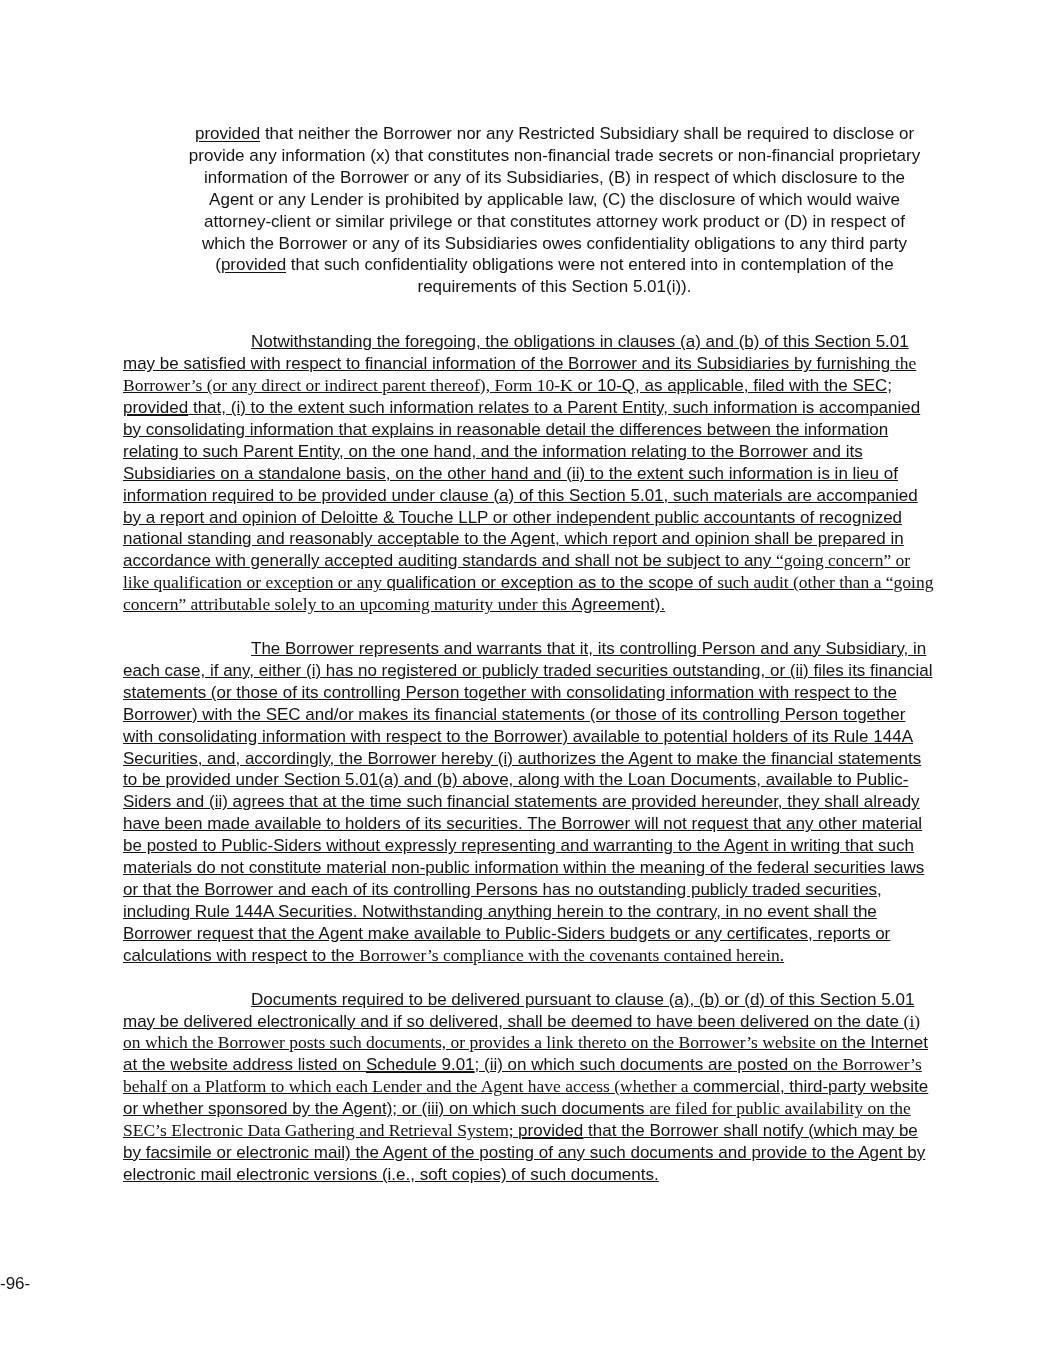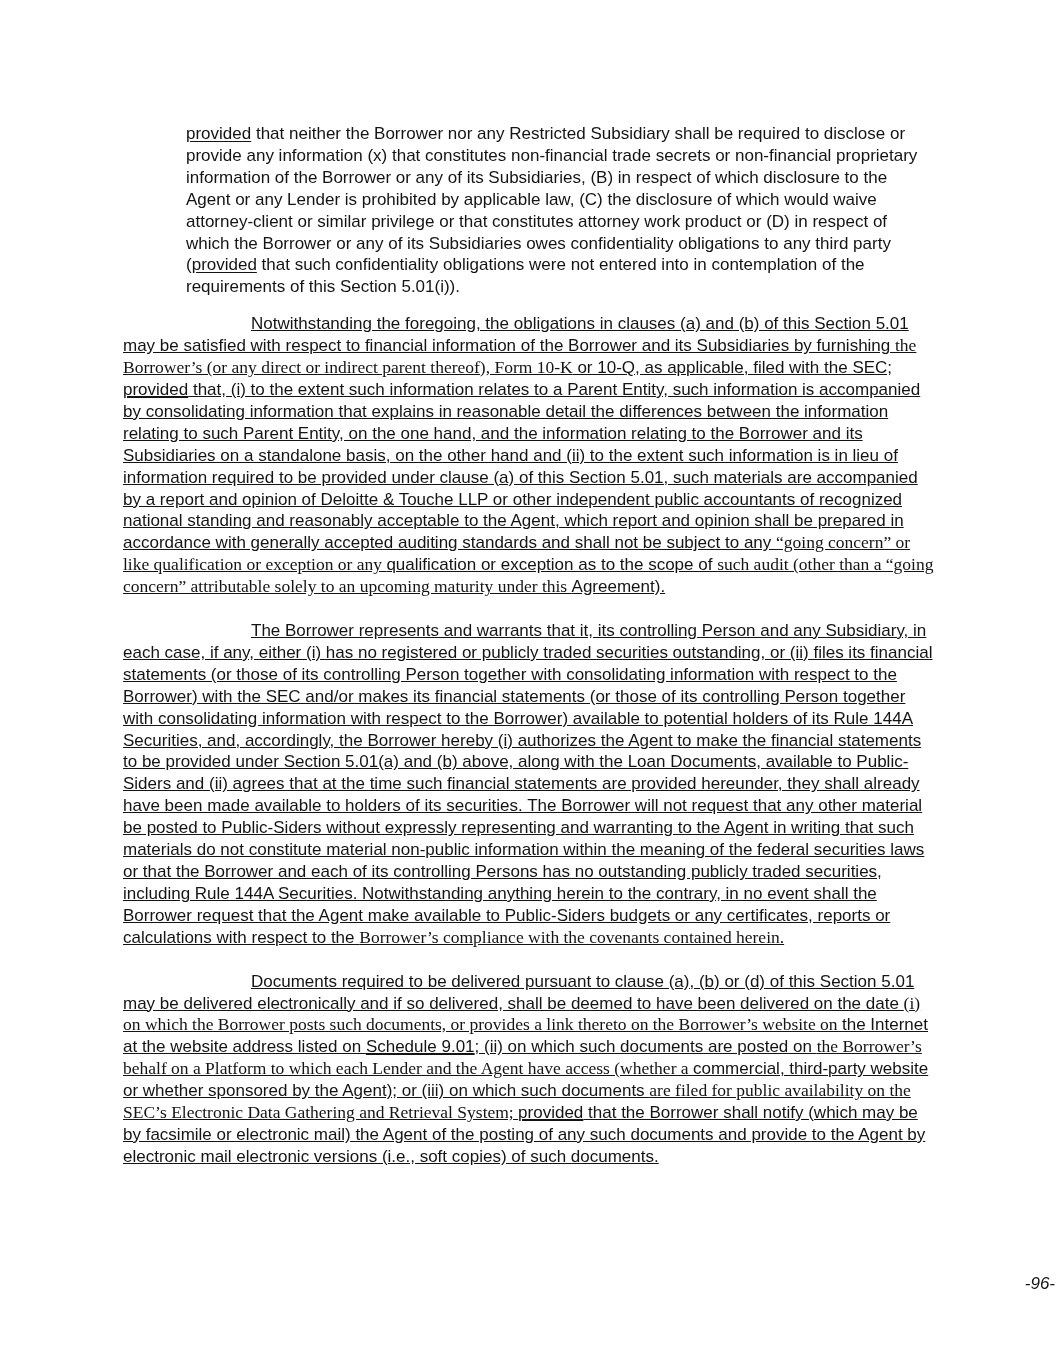--- a/index.html
+++ b/index.html
@@ -29,39 +29,39 @@
     text-align: left;
   }
   p.para.body-para {
     text-indent: 128px;
     text-decoration: underline;
   }
   p.para.blockquote {
     margin-left: 63px;
     width: 737px;
     text-indent: 0;
-    margin-bottom: 15px;
+    margin-bottom: 33px;
+    text-align: center;
   }
   span.u {
     text-decoration: underline;
     text-underline-offset: 2px;
   }
   span.serif {
     font-family: "Liberation Serif", "DejaVu Serif", serif;
     font-size: 17.5px;
   }
   .pagenum {
     position: absolute;
     top: 1273px;
     left: 0;
     width: 100%;
-    text-align: right;
+    text-align: left;
     font-size: 17px;
     color: #141414;
-    font-style: italic;
   }
 </style>
 </head>
 <body>
 
 <div class="page">
   <div class="content">
     <p class="para blockquote"><span class="u">provided</span><span> that neither the Borrower nor any Restricted Subsidiary shall be required to disclose or provide any information (x) that constitutes non-financial trade secrets or non-financial proprietary information of the Borrower or any of its Subsidiaries, (B) in respect of which disclosure to the Agent or any Lender is prohibited by applicable law, (C) the disclosure of which would waive attorney-client or similar privilege or that constitutes attorney work product or (D) in respect of which the Borrower or any of its Subsidiaries owes confidentiality obligations to any third party (</span><span class="u">provided</span><span> that such confidentiality obligations were not entered into in contemplation of the requirements of this Section 5.01(i)).</span></p>
     <p class="para body-para"><span>Notwithstanding the foregoing, the obligations in clauses (a) and (b) of this Section 5.01 may be satisfied with respect to financial information of the Borrower and its Subsidiaries by furnishing </span><span class="serif">the Borrower’s (or any direct or indirect parent thereof), Form 10-K</span><span> or 10-Q, as applicable, filed with the SEC; </span><span class="u">provided</span><span> that, (i) to the extent such information relates to a Parent Entity, such information is accompanied by consolidating information that explains in reasonable detail the differences between the information relating to such Parent Entity, on the one hand, and the information relating to the Borrower and its Subsidiaries on a standalone basis, on the other hand and (ii) to the extent such information is in lieu of information required to be provided under clause (a) of this Section 5.01, such materials are accompanied by a report and opinion of Deloitte &amp; Touche LLP or other independent public accountants of recognized national standing and reasonably acceptable to the Agent, which report and opinion shall be prepared in accordance with generally accepted auditing standards and shall not be subject to any </span><span class="serif">“going concern” or like qualification or exception or any </span><span>qualification or exception as to the scope of </span><span class="serif">such audit (other than a “going concern” attributable solely to an upcoming maturity under this </span><span>Agreement).</span></p>
     <p class="para body-para"><span>The Borrower represents and warrants that it, its controlling Person and any Subsidiary, in each case, if any, either (i) has no registered or publicly traded securities outstanding, or (ii) files its financial statements (or those of its controlling Person together with consolidating information with respect to the Borrower) with the SEC and/or makes its financial statements (or those of its controlling Person together with consolidating information with respect to the Borrower) available to potential holders of its Rule 144A Securities, and, accordingly, the Borrower hereby (i) authorizes the Agent to make the financial statements to be provided under Section 5.01(a) and (b) above, along with the Loan Documents, available to Public-Siders and (ii) agrees that at the time such financial statements are provided hereunder, they shall already have been made available to holders of its securities.  The Borrower will not request that any other material be posted to Public-Siders without expressly representing and warranting to the Agent in writing that such materials do not constitute material non-public information within the meaning of the federal securities laws or that the Borrower and each of its controlling Persons has no outstanding publicly traded securities, including Rule 144A Securities. Notwithstanding anything herein to the contrary, in no event shall the Borrower request that the Agent make available to Public-Siders budgets or any certificates, reports or calculations with respect to the </span><span class="serif">Borrower’s compliance with the covenants contained herein.</span></p>

